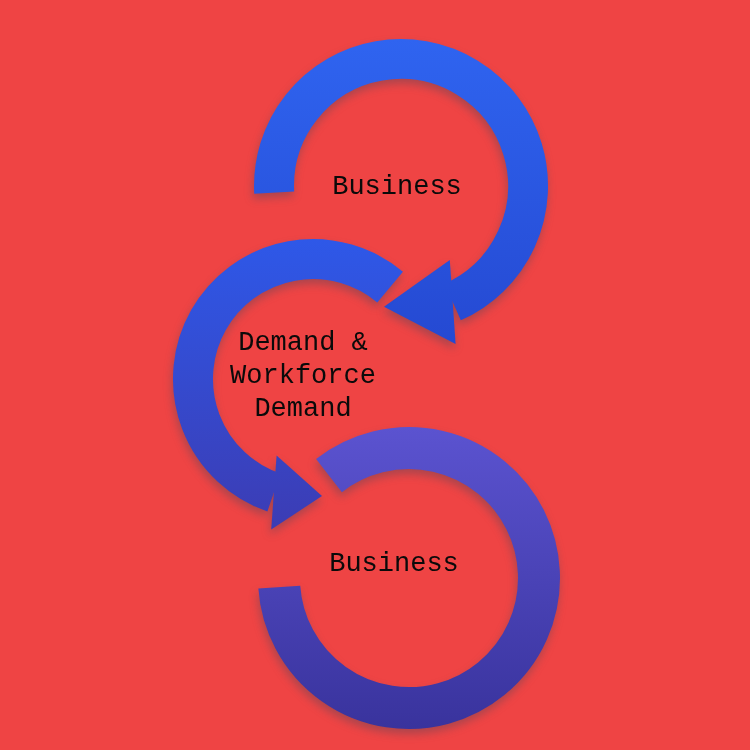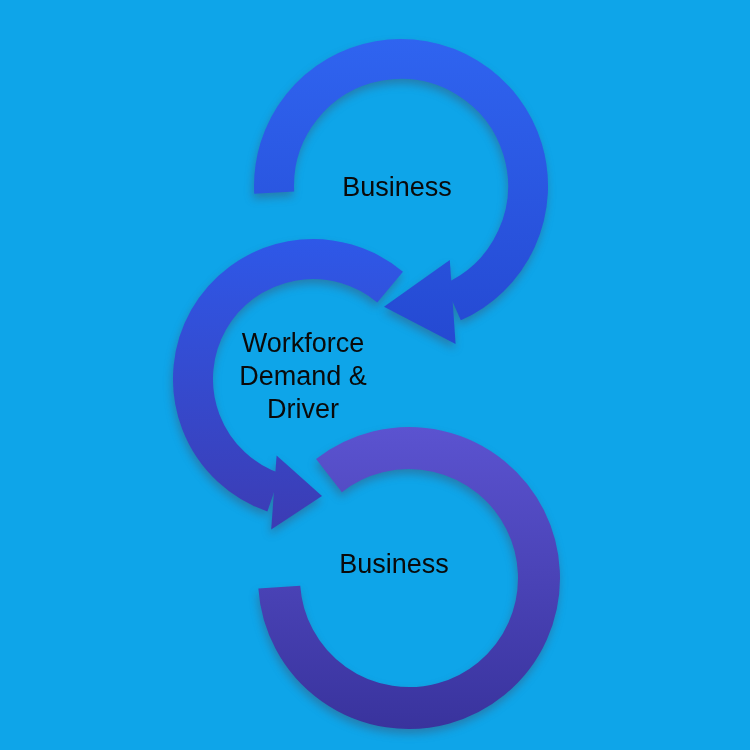--- a/index.html
+++ b/index.html
@@ -5,22 +5,23 @@
   html, body {
     margin: 0;
     padding: 0;
     background: #ffffff;
     font-family: "Liberation Sans", sans-serif;
   }
   .canvas {
     position: relative;
     width: 750px;
     height: 750px;
-    background: #0ea5e9;
+    background: #ef4444;
     overflow: hidden;
+    font-family: Liberation Mono, monospace;
   }
   .diagram-svg {
     position: absolute;
     left: 0;
     top: 0;
   }
   .ring {
     filter: drop-shadow(-1px 5px 4px rgba(70, 70, 90, 0.40));
   }
   .label {
@@ -69,22 +70,22 @@
     <g class="ring">
       <path d="M 329.0 475.6 A 130 130 0 1 1 279.3 587.1" fill="none" stroke="url(#grad-ring3)" stroke-width="42" stroke-linecap="butt"></path>
     </g>
   </svg>
 
   <div class="label" style="left:397px; top:187px;">
     <span>Business</span>
   </div>
 
   <div class="label" style="left:303px; top:376px;">
+    <span>Demand &amp;</span>
     <span>Workforce</span>
-    <span>Demand &amp;</span>
-    <span>Driver</span>
+    <span>Demand</span>
   </div>
 
   <div class="label" style="left:394px; top:564px;">
     <span>Business</span>
   </div>
 
 </div>
 
 </body></html>

